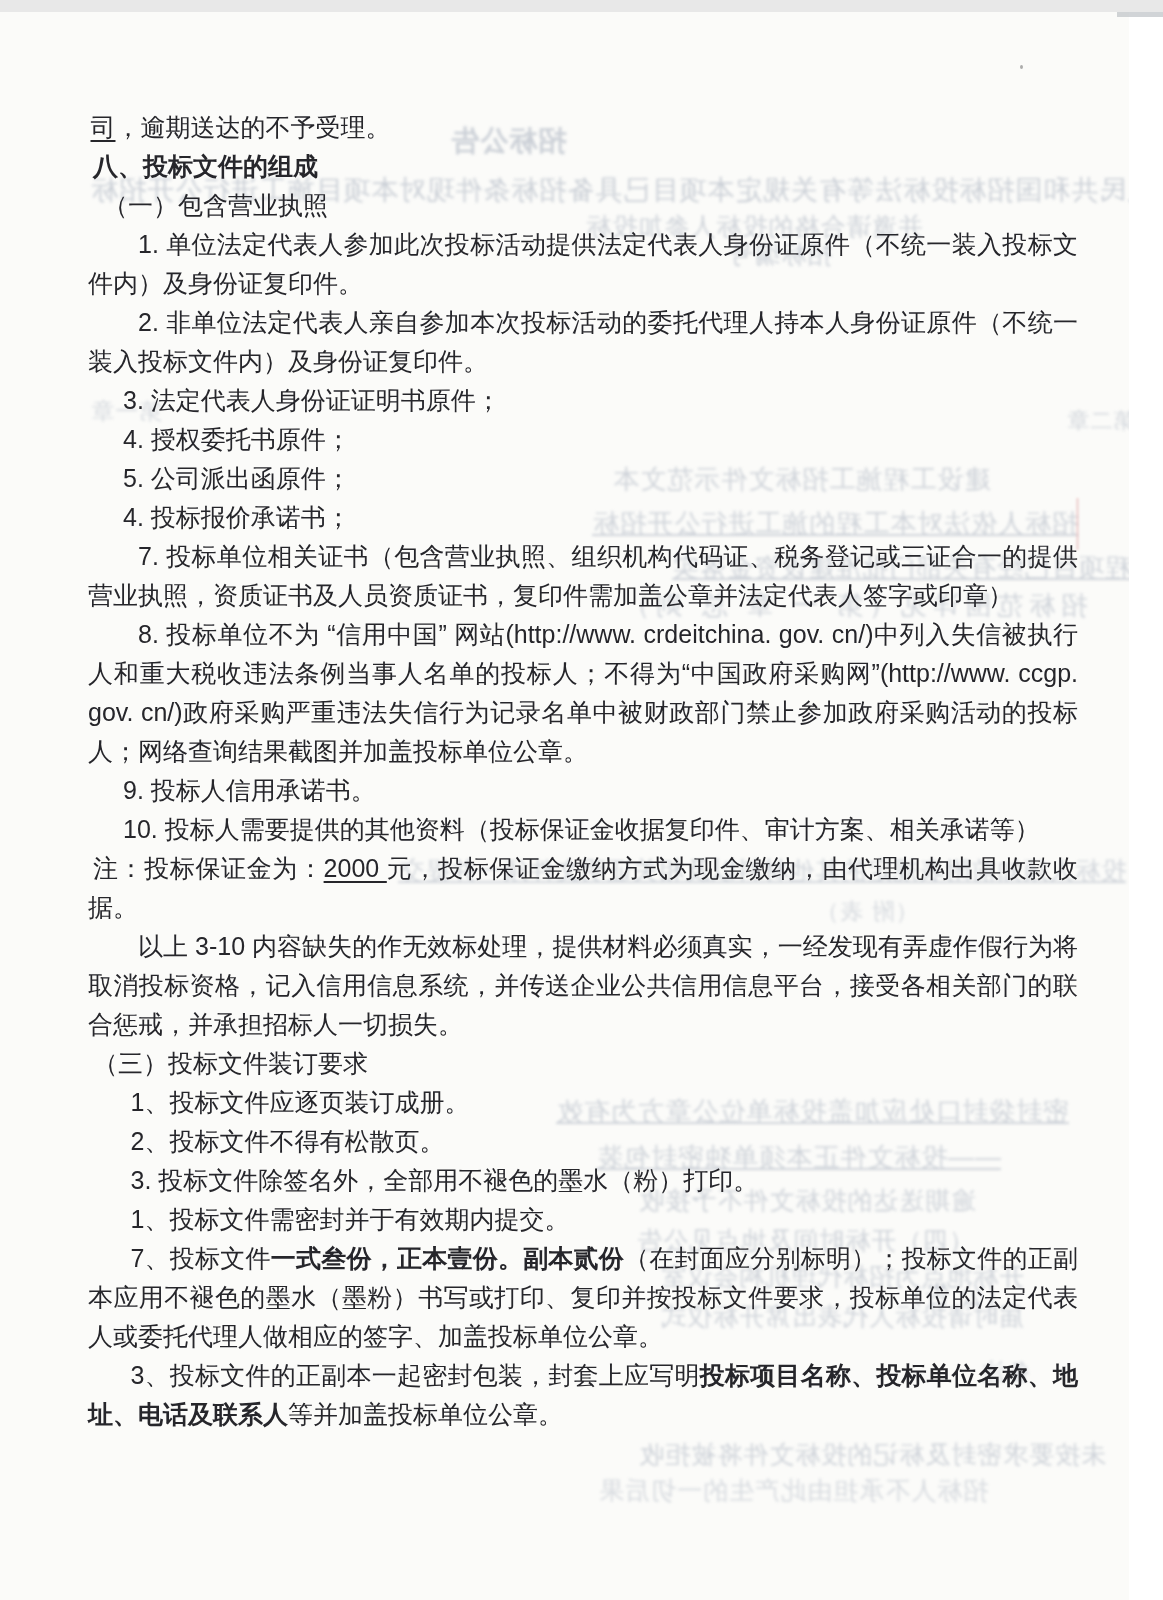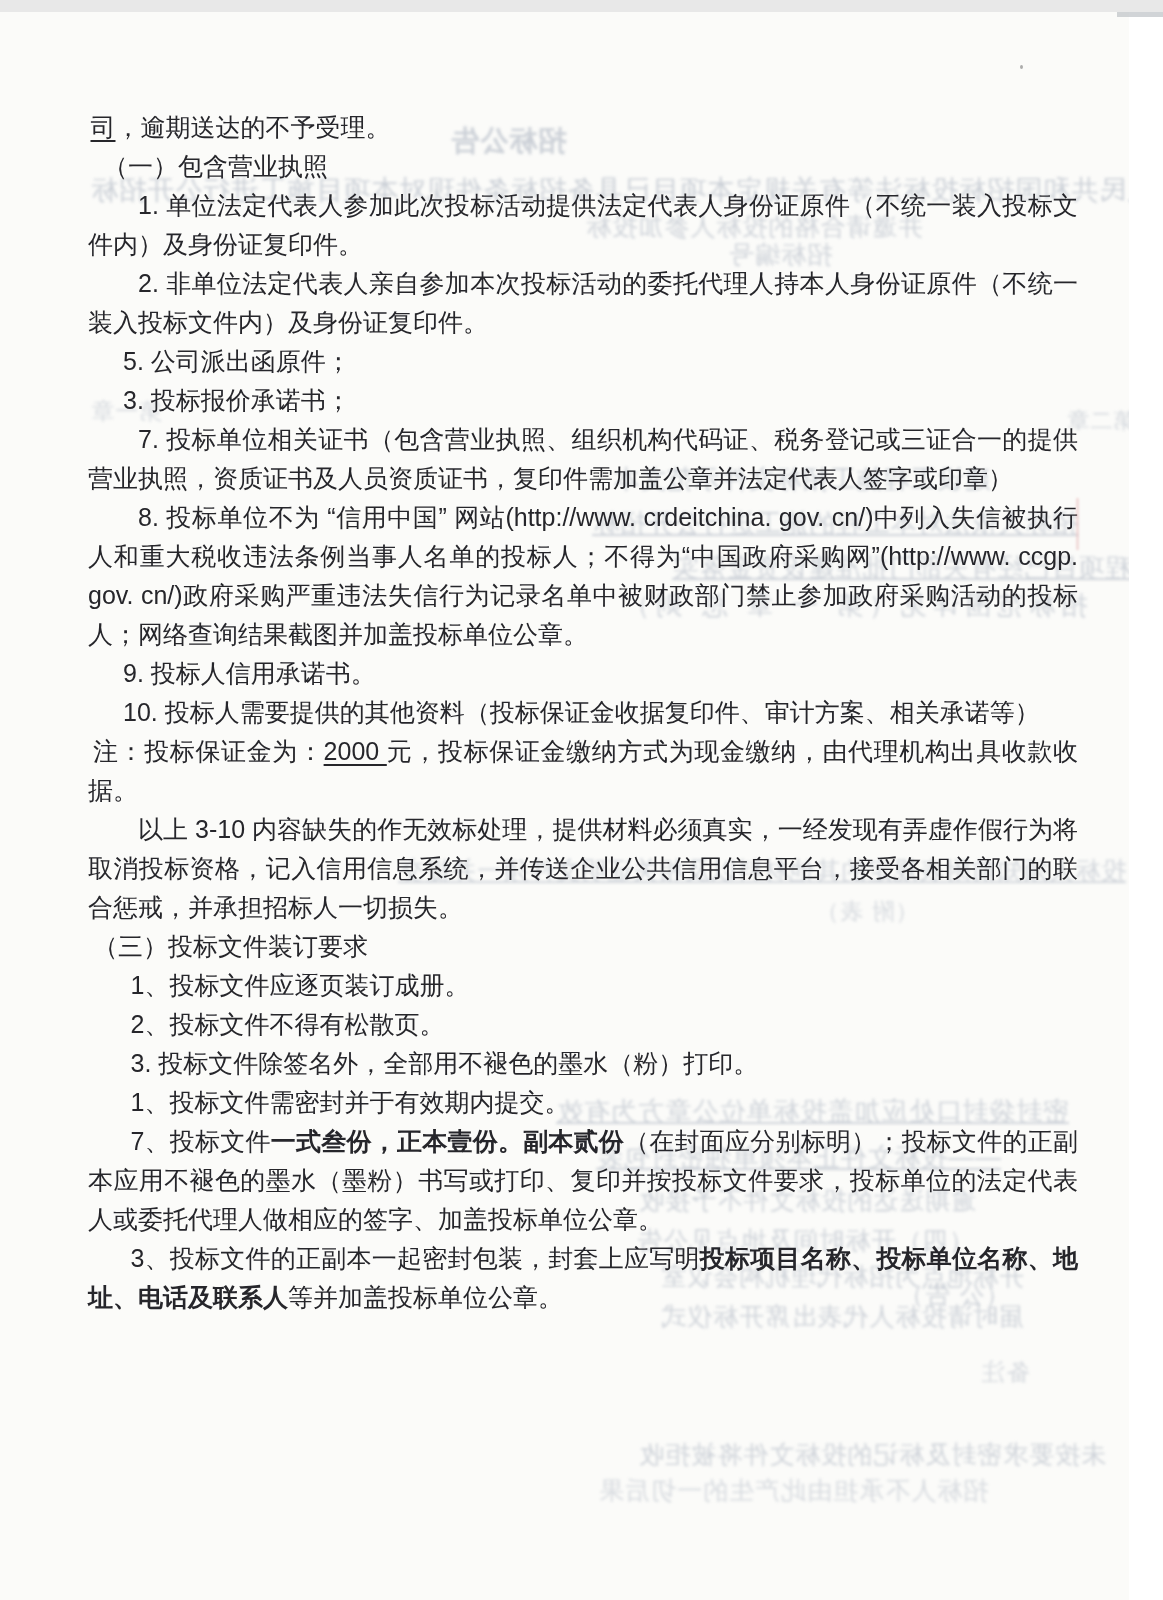--- a/index.html
+++ b/index.html
@@ -97,25 +97,28 @@
     <span class="ghost g16">届时请投标人代表出席开标仪式</span>
     <span class="ghost g17">未按要求密封及标记的投标文件将被拒收</span>
     <span class="ghost g18">招标人不承担由此产生的一切后果</span>
     <span class="ghost g19">（公 告）</span>
     <span class="ghost g20">备注</span>
     <span class="ghost g21">第二章</span>
   </div>
 
   <div class="doc">
     <p class="in01"><span class="u">司</span><span>，逾期送达的不予受理。</span></p>
+    <p class="in02"><span class="b">八、投标文件的组成</span></p>
     <p class="in06"><span>（一）包含营业执照</span></p>
     <p class="in20"><span>1. 单位法定代表人参加此次投标活动提供法定代表人身份证原件（不统一装入投标文件内）及身份证复印件。</span></p>
     <p class="in20"><span>2. 非单位法定代表人亲自参加本次投标活动的委托代理人持本人身份证原件（不统一装入投标文件内）及身份证复印件。</span></p>
+    <p class="in14"><span>3. 法定代表人身份证证明书原件；</span></p>
+    <p class="in14"><span>4. 授权委托书原件；</span></p>
     <p class="in14"><span>5. 公司派出函原件；</span></p>
-    <p class="in14"><span>3. 投标报价承诺书；</span></p>
+    <p class="in14"><span>4. 投标报价承诺书；</span></p>
     <p class="in20"><span>7. 投标单位相关证书（包含营业执照、组织机构代码证、税务登记或三证合一的提供营业执照，资质证书及人员资质证书，复印件需加盖公章并法定代表人签字或印章）</span></p>
     <p class="in20"><span>8. 投标单位不为 “信用中国” 网站(http://www. crdeitchina. gov. cn/)中列入失信被执行人和重大税收违法条例当事人名单的投标人；不得为“中国政府采购网”(http://www. ccgp. gov. cn/)政府采购严重违法失信行为记录名单中被财政部门禁止参加政府采购活动的投标人；网络查询结果截图并加盖投标单位公章。</span></p>
     <p class="in14"><span>9. 投标人信用承诺书。</span></p>
     <p class="in14"><span>10. 投标人需要提供的其他资料（投标保证金收据复印件、审计方案、相关承诺等）</span></p>
     <p class="in02"><span>注：投标保证金为：</span><span class="u">2000 </span><span>元，投标保证金缴纳方式为现金缴纳，由代理机构出具收款收据。</span></p>
     <p class="in20"><span>以上 3-10 内容缺失的作无效标处理，提供材料必须真实，一经发现有弄虚作假行为将取消投标资格，记入信用信息系统，并传送企业公共信用信息平台，接受各相关部门的联合惩戒，并承担招标人一切损失。</span></p>
     <p class="in02"><span>（三）投标文件装订要求</span></p>
     <p class="in17"><span>1、投标文件应逐页装订成册。</span></p>
     <p class="in17"><span>2、投标文件不得有松散页。</span></p>
     <p class="in17"><span>3. 投标文件除签名外，全部用不褪色的墨水（粉）打印。</span></p>

